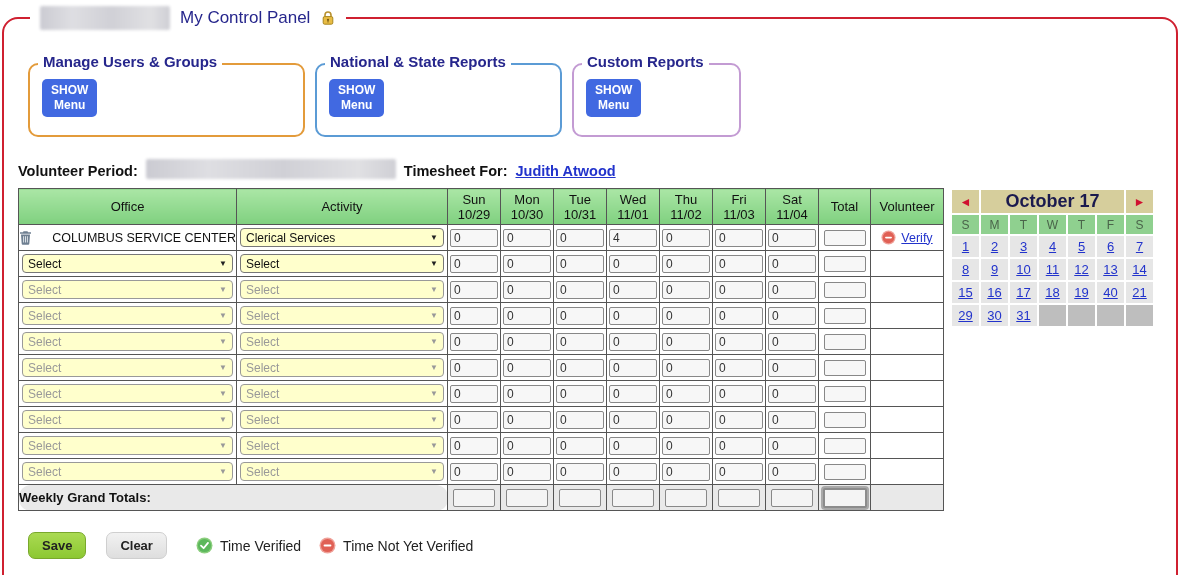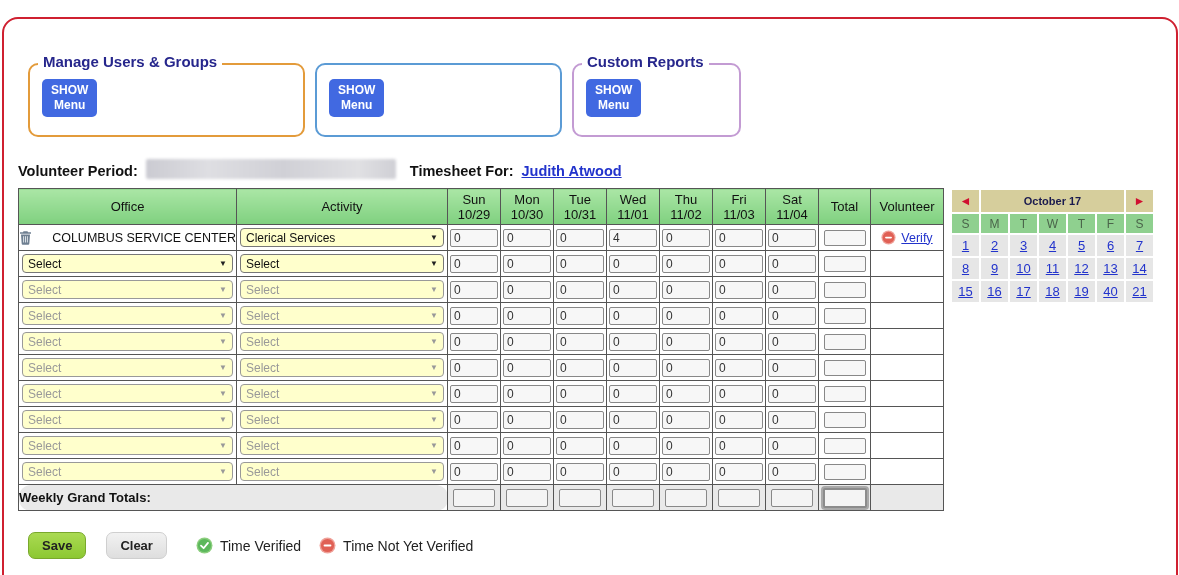--- a/index.html
+++ b/index.html
@@ -21,21 +21,21 @@
   .panel:nth-child(3){width:165px;border-color:#c39bd3;}
   .panel-title{position:absolute;top:-12px;left:8px;background:#fff;padding:0 5px;
     font-weight:bold;font-size:15px;color:#26268c;white-space:nowrap;}
   .show-btn{display:inline-block;margin:14px 0 0 12px;background:#4169e1;color:#fff;
     font-weight:bold;font-size:12px;line-height:15px;text-align:center;border:none;
     border-radius:5px;padding:4px 9px;cursor:pointer;font-family:inherit;}
   
   .period-row{display:flex;align-items:flex-end;gap:8px;margin:22px 0 9px 14px;
     font-size:14.5px;font-weight:bold;color:#111;}
   .period-redact{width:250px;height:20px;}
-  .period-row .ts-label{margin-left:6px;}
+  .period-row .ts-label{}
   a.name-link{color:#2233cc;font-weight:bold;}
   
   .main{display:flex;align-items:flex-start;gap:6px;margin-left:14px;}
   
   table.ts{border-collapse:collapse;font-size:12px;color:#111;}
   table.ts th,table.ts td{border:1px solid #555;padding:0;}
   table.ts th{background:linear-gradient(#aae6a5,#7fd07f);font-weight:normal;font-size:13px;
     height:35px;text-align:center;}
   th.col-office{width:217px;} th.col-activity{width:210px;}
   th.col-day{width:52px;line-height:15px;font-size:12.5px;}
@@ -59,46 +59,59 @@
   a.verify-link{color:#2233cc;font-size:12.5px;}
   tr.grand td{background:#e9e9e9;}
   td.grand-label{font-weight:bold;font-size:13px;padding-left:5px;border-radius:12px;}
   .gt-box{width:40px;height:16px;background:#f4f4f4;border:1px solid #888;border-radius:2px;
     display:inline-block;vertical-align:middle;}
   .gt-box.strong{border:2px solid #8c8c8c;box-shadow:0 0 0 2px #a9a9a9;}
   
   table.cal{border-collapse:separate;border-spacing:2px;font-size:13px;margin-top:0;}
   table.cal td{text-align:center;vertical-align:middle;}
   td.cal-arrow{background:#d6ce9c;width:25px;height:20px;color:#d01030;font-size:12px;cursor:pointer;}
-  td.cal-title{background:#d6ce9c;font-weight:bold;color:#1a1a4e;height:20px;font-size:11px;}
+  td.cal-title{background:#d6ce9c;font-weight:bold;color:#1a1a4e;height:20px;font-size:18px;}
   td.cal-day{background:#8fd08f;color:#4a644a;width:25px;height:17px;font-size:12px;}
   td.cal-date{background:#e6e6e6;width:25px;height:19px;}
   td.cal-date.empty{background:#bebebe;}
   td.cal-date a{color:#2233cc;font-size:13px;}
   
   .footer{display:flex;align-items:center;margin:21px 0 0 24px;gap:0;}
   .btn{font-family:inherit;font-weight:bold;font-size:13px;color:#222;border-radius:7px;
     padding:5px 13px;cursor:pointer;}
   .btn-save{background:linear-gradient(#aada52,#8cc832);border:1px solid #79a82c;}
   .btn-clear{background:linear-gradient(#f2f2f2,#dedede);border:1px solid #cfcfcf;margin-left:20px;}
   .legend-item{display:flex;align-items:center;gap:7px;font-size:14px;color:#222;}
   .legend-item.first{margin-left:29px;} .legend-item.second{margin-left:18px;}
   svg{display:block;}
 </style>
 </head>
 <body>
 
 <div class="page-frame">
+  <div class="page-legend">
+    <div class="redact legend-redact"></div>
+    <span class="page-title">My Control Panel</span>
+    <span>
+      <svg width="16" height="16" viewBox="0 0 16 16">
+        <path d="M5 7 V5 a3 3 0 0 1 6 0 V7" fill="none" stroke="#b8912f" stroke-width="1.6"></path>
+        <rect x="3.2" y="6.6" width="9.6" height="7.6" rx="1.4" fill="#e8bc44" stroke="#a8861f" stroke-width="1"></rect>
+        <circle cx="8" cy="9.8" r="1.1" fill="#7a5c12"></circle>
+        <rect x="7.5" y="10.3" width="1" height="2.2" fill="#7a5c12"></rect>
+      </svg>
+    </span>
+  </div>
 
   <div class="panels">
     <div class="panel">
       <span class="panel-title">Manage Users &amp; Groups</span>
       <button class="show-btn"><span>SHOW</span><br><span>Menu</span></button>
     </div>
     <div class="panel">
+      <span class="panel-title">National &amp; State Reports</span>
       <button class="show-btn"><span>SHOW</span><br><span>Menu</span></button>
     </div>
     <div class="panel">
       <span class="panel-title">Custom Reports</span>
       <button class="show-btn"><span>SHOW</span><br><span>Menu</span></button>
     </div>
   </div>
 
   <div class="period-row">
     <span>Volunteer Period:</span>
@@ -422,20 +435,29 @@
             <td class="cal-date"><a href="#">14</a></td>
           </tr>
           <tr>
             <td class="cal-date"><a href="#">15</a></td>
             <td class="cal-date"><a href="#">16</a></td>
             <td class="cal-date"><a href="#">17</a></td>
             <td class="cal-date"><a href="#">18</a></td>
             <td class="cal-date"><a href="#">19</a></td>
             <td class="cal-date"><a href="#">40</a></td>
             <td class="cal-date"><a href="#">21</a></td>
+          </tr>
+          <tr>
+            <td class="cal-date"><a href="#">29</a></td>
+            <td class="cal-date"><a href="#">30</a></td>
+            <td class="cal-date"><a href="#">31</a></td>
+            <td class="cal-date empty"></td>
+            <td class="cal-date empty"></td>
+            <td class="cal-date empty"></td>
+            <td class="cal-date empty"></td>
           </tr>
         </tbody>
     </table>
   </div>
 
   <div class="footer">
     <button class="btn btn-save">Save</button>
     <button class="btn btn-clear">Clear</button>
     <span class="legend-item first">
       <span>

